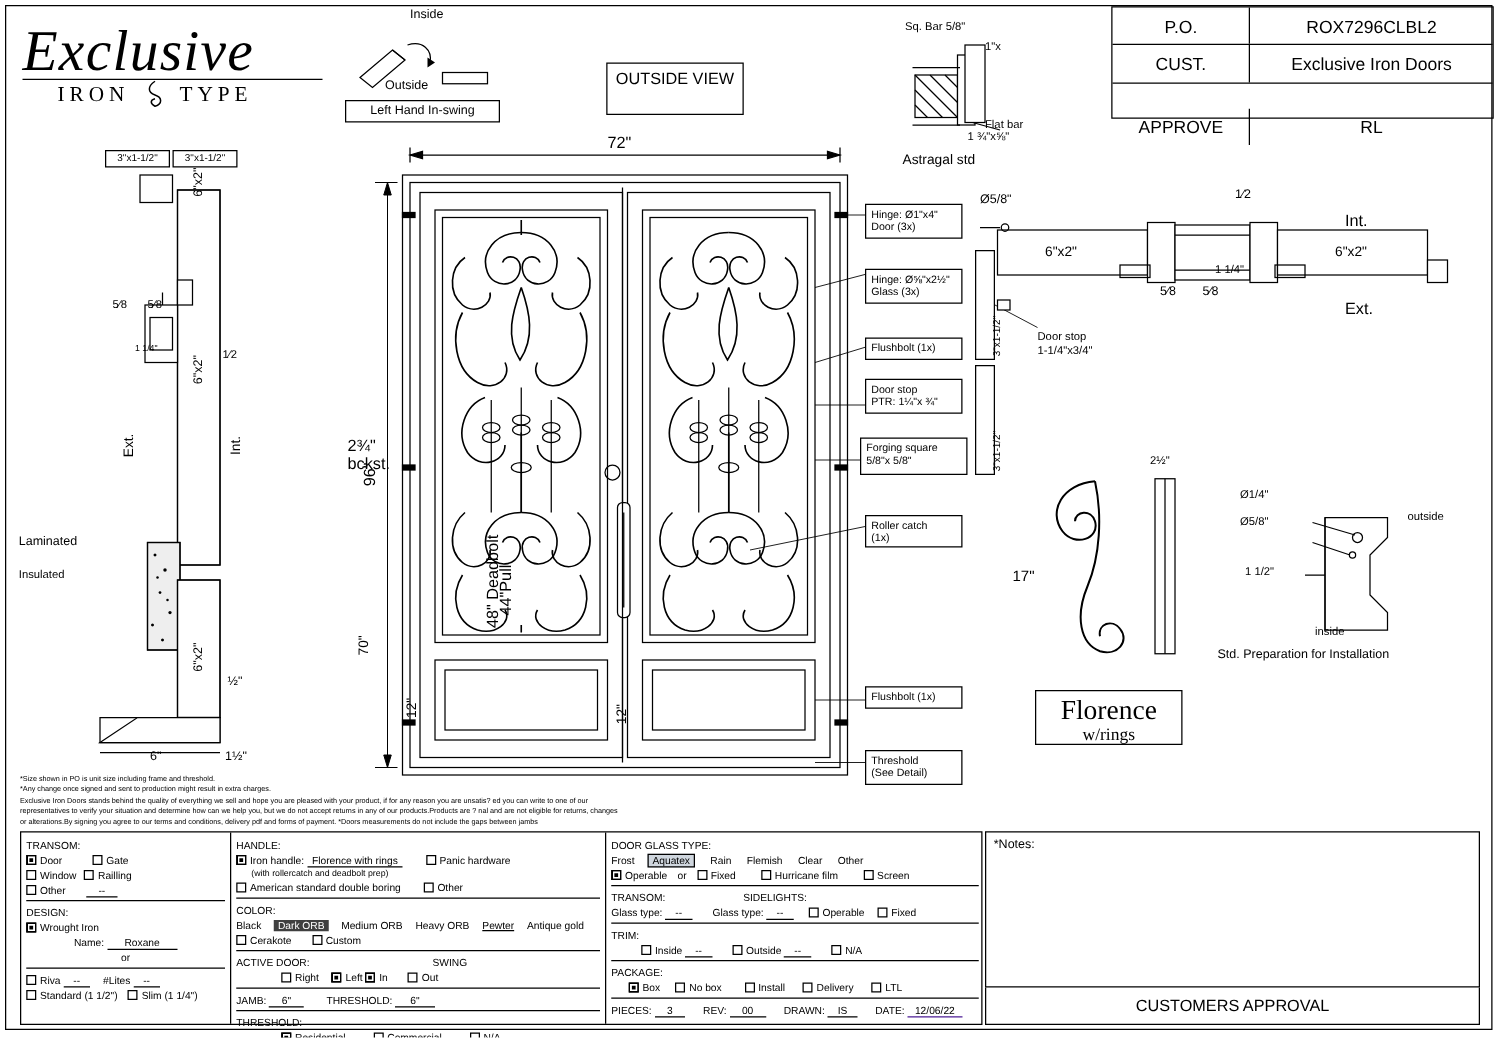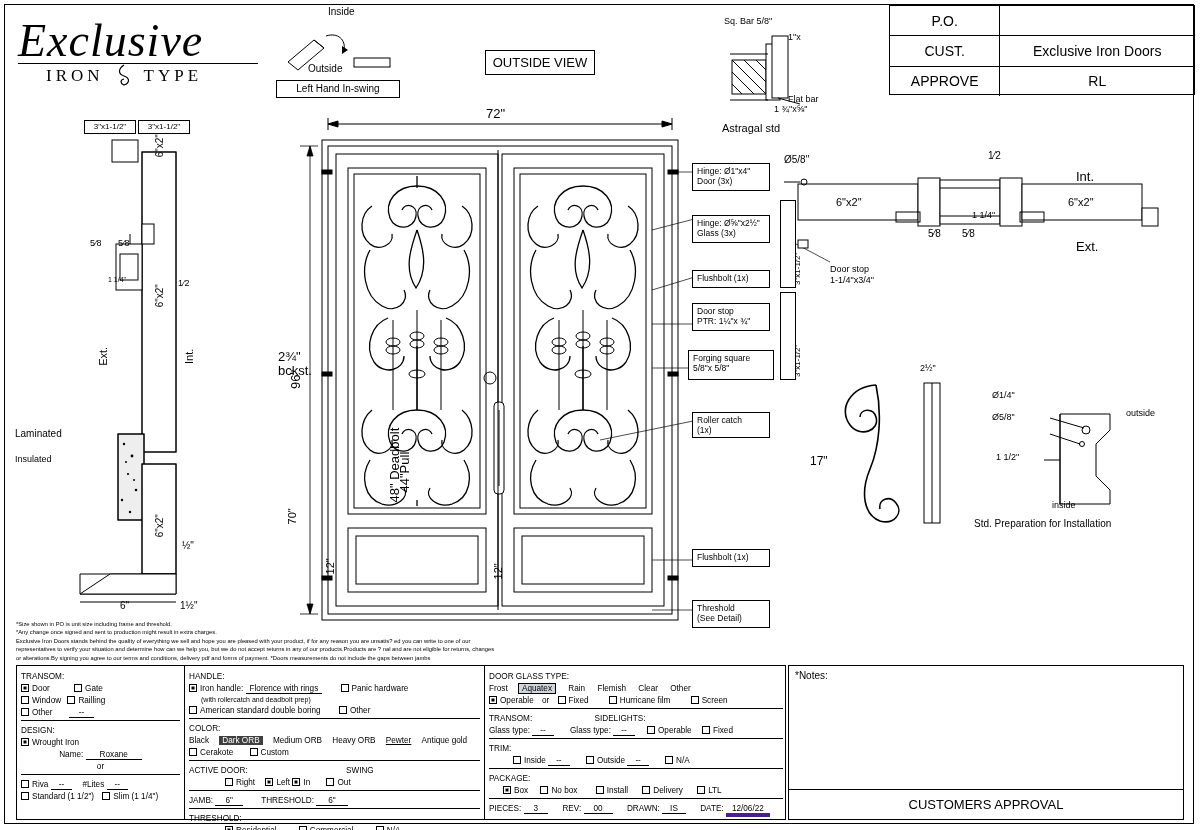--- a/index.html
+++ b/index.html
@@ -6,21 +6,21 @@
   body{width:1200px;height:830px;font-family:"Liberation Sans",sans-serif;color:#000;position:relative;overflow:hidden;}
   .sheet{position:absolute;left:0;top:0;width:1200px;height:830px;}
   .border{position:absolute;left:4px;top:4px;width:1190px;height:820px;border:1.5px solid #000;box-sizing:border-box;}
   .abs{position:absolute;}
   .ctr{text-align:center;}
   .bx{position:absolute;border:1px solid #000;box-sizing:border-box;background:#fff;}
   .lbl{position:absolute;font-size:9px;line-height:1.15;white-space:pre;}
   
   .titleblock{position:absolute;right:5px;top:5px;width:306px;height:90px;border:1.5px solid #000;box-sizing:border-box;}
   .tbrow{display:flex;height:33.33%;border-bottom:1px solid #000;}
-  .tbrow:last-child{border-bottom:none;}
+  .tbrow:last-child{border-bottom:none;margin-top:20px;}
   .tbcell-l{width:36%;border-right:1px solid #000;display:flex;align-items:center;justify-content:center;font-size:14px;}
   .tbcell-r{flex:1;display:flex;align-items:center;justify-content:center;font-size:14px;}
   
   .logo{position:absolute;left:18px;top:14px;width:250px;height:86px;}
   .logo .script{font-family:"Liberation Serif",serif;font-style:italic;font-size:46px;letter-spacing:1px;}
   .logo .sub{font-family:"Liberation Serif",serif;font-size:17px;letter-spacing:4px;margin-top:2px;}
   .logo .rule{border-top:1.5px solid #000;width:240px;margin-top:-4px;}
   
   .form{position:absolute;left:16px;top:665px;width:770px;height:155px;border:1px solid #000;box-sizing:border-box;font-size:8.2px;}
   .fcol{position:absolute;top:0;bottom:0;border-right:1px solid #000;box-sizing:border-box;}
@@ -53,20 +53,21 @@
       <svg width="20" height="22" viewBox="0 0 20 22">
           <path d="M10 1 C4 5 4 10 10 12 C16 14 16 19 10 21 C6 19 6 16 10 15" fill="none" stroke="#000" stroke-width="1.2"></path>
         </svg>
       <div class="sub">TYPE</div>
     </div>
   </div>
 
   <div class="titleblock">
     <div class="tbrow">
       <div class="tbcell-l">P.O.</div>
+      <div class="tbcell-r">ROX7296CLBL2</div>
     </div>
     <div class="tbrow">
       <div class="tbcell-l">CUST.</div>
       <div class="tbcell-r">Exclusive Iron Doors</div>
     </div>
     <div class="tbrow">
       <div class="tbcell-l">APPROVE</div>
       <div class="tbcell-r">RL</div>
     </div>
   </div>
@@ -79,21 +80,21 @@
         <path d="M46 18 C58 14 66 22 64 32" marker-end=""></path>
         <polygon points="62,28 68,32 62,36" fill="#000" stroke="none"></polygon>
         <rect x="74" y="40" width="36" height="9" fill="#fff"></rect>
       </g>
     </svg>
     <div class="lbl" style="left:48px;top:-12px;font-size:10px;">Inside</div>
     <div class="lbl" style="left:28px;top:45px;font-size:10px;">Outside</div>
     <div class="bx" style="left:-4px;top:62px;width:124px;height:18px;font-size:10px;text-align:center;line-height:16px;">Left Hand In-swing</div>
   </div>
 
-  <div class="bx" style="left:485px;top:50px;width:110px;height:25px;font-size:13px;text-align:center;line-height:23px;">OUTSIDE VIEW</div>
+  <div class="bx" style="left:485px;top:50px;width:110px;height:42px;font-size:13px;text-align:center;line-height:23px;">OUTSIDE VIEW</div>
 
   <div class="abs" style="left:712px;top:16px;width:120px;height:120px;">
     <div class="lbl" style="left:12px;top:0;">Sq. Bar 5/8"</div>
     <div class="lbl" style="left:76px;top:16px;">1"x</div>
     <svg width="120" height="86" viewBox="0 0 120 86" style="position:absolute;left:0;top:14px;">
       <g stroke="#000" fill="none" stroke-width="1">
         <rect x="20" y="30" width="34" height="34"></rect>
         <line x1="20" y1="30" x2="54" y2="64"></line>
           <line x1="20" y1="42" x2="42" y2="64"></line>
         <line x1="20" y1="54" x2="30" y2="64"></line>
@@ -381,20 +382,24 @@
       </g>
     </svg>
     <div class="lbl" style="left:-8px;top:0px;font-size:9px;">Ø1/4"</div>
     <div class="lbl" style="left:-8px;top:22px;font-size:9px;">Ø5/8"</div>
     <div class="lbl" style="left:-4px;top:62px;font-size:9px;">1 1/2"</div>
     <div class="lbl" style="left:126px;top:18px;font-size:9px;">outside</div>
     <div class="lbl" style="left:52px;top:110px;font-size:9px;">inside</div>
     <div class="lbl" style="left:-26px;top:128px;font-size:10px;">Std. Preparation for Installation</div>
   </div>
 
+  <div class="florence">
+    <div style="font-size:22px;margin-top:2px;">Florence</div>
+    <div style="font-size:14px;">w/rings</div>
+  </div>
 
   <div class="disclaimer" style="white-space:pre-line;">*Size shown in PO is unit size including frame and threshold.
 *Any change once signed and sent to production might result in extra charges.
 Exclusive Iron Doors stands behind the quality of everything we sell and hope you are pleased with your product, if for any reason you are unsatis? ed you can write to one of our
 representatives to verify your situation and determine how can we help you, but we do not accept returns in any of our products.Products are ? nal and are not eligible for returns, changes
 or alterations.By signing you agree to our terms and conditions, delivery pdf and forms of payment. *Doors measurements do not include the gaps between jambs</div>
 
   <div class="form">
 
     <div class="fcol" style="left:0;width:168px;padding:3px 4px;">
@@ -546,21 +551,21 @@
       </div>
       <div class="sec">
         <div class="frow">
           <span>PIECES:</span>
           <span style="border-bottom:1px solid #000;padding:0 10px;">3</span>
           <span style="margin-left:12px;">REV:</span>
           <span style="border-bottom:1px solid #000;padding:0 10px;">00</span>
           <span style="margin-left:12px;">DRAWN:</span>
           <span style="border-bottom:1px solid #000;padding:0 8px;">IS</span>
           <span style="margin-left:12px;">DATE:</span>
-          <span style="border-bottom:4px solid #4c1d95;padding:0 6px;">12/06/22</span>
+          <span style="border-bottom:1px solid #4c1d95;padding:0 6px;">12/06/22</span>
         </div>
       </div>
     </div>
   </div>
 
   <div class="note-box"><span>*Notes:</span></div>
   <div class="cust-appr">
       <span>CUSTOMERS APPROVAL</span>
     </div>
 </div>

